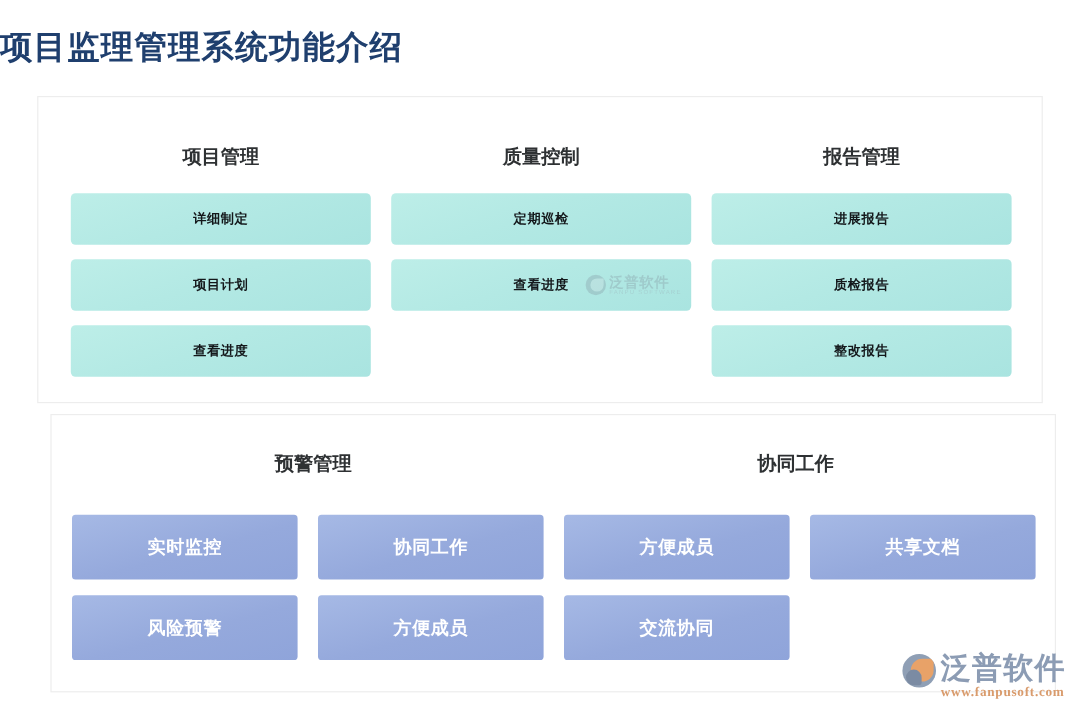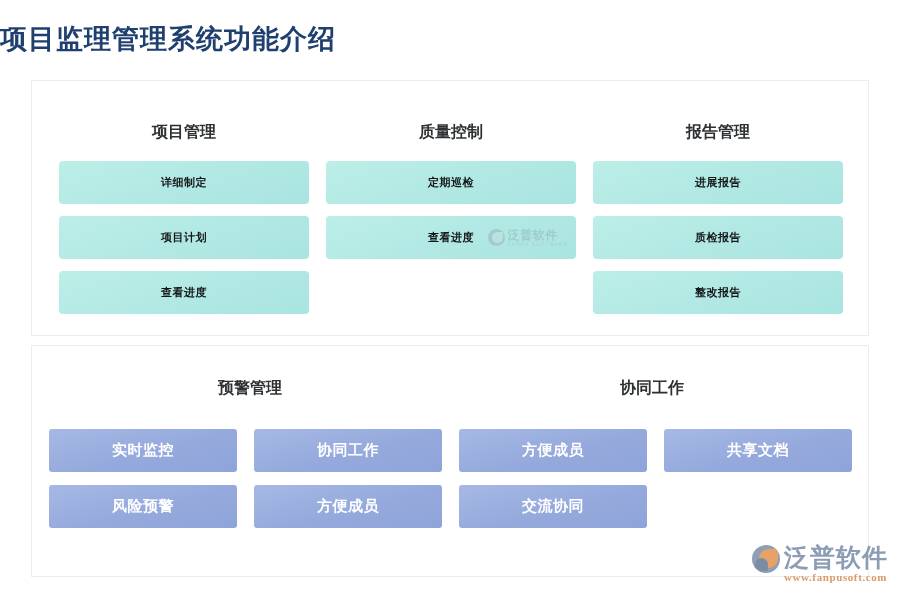--- a/index.html
+++ b/index.html
@@ -42,21 +42,21 @@
     border: 1px solid #ededed;
     box-sizing: border-box;
   }
   .card-top {
     left: 31px;
     top: 80px;
     width: 838px;
     height: 256px;
   }
   .card-bottom {
-    left: 31px;
+    left: 42px;
     top: 345px;
     width: 838px;
     height: 232px;
   }
 
   
   .top-grid {
     position: absolute;
     left: 27px;
     top: 39px;
@@ -112,21 +112,21 @@
     position: absolute;
     top: 83px;
     left: 17px;
     width: 804px;
     display: grid;
     grid-template-columns: repeat(4, 188px);
     grid-column-gap: 17px;
     grid-row-gap: 13px;
   }
   .chip-blue {
-    height: 43px;
+    height: 54px;
     border-radius: 3px;
     background: linear-gradient(165deg, #a5b8e4 0%, #95a9dc 50%, #8d a2d9 100%);
     background: linear-gradient(165deg, #a6b9e5 0%, #95a9dc 55%, #8fa4da 100%);
     display: flex;
     align-items: center;
     justify-content: center;
     font-size: 15px;
     font-weight: bold;
     color: #ffffff;
     letter-spacing: 0.5px;

